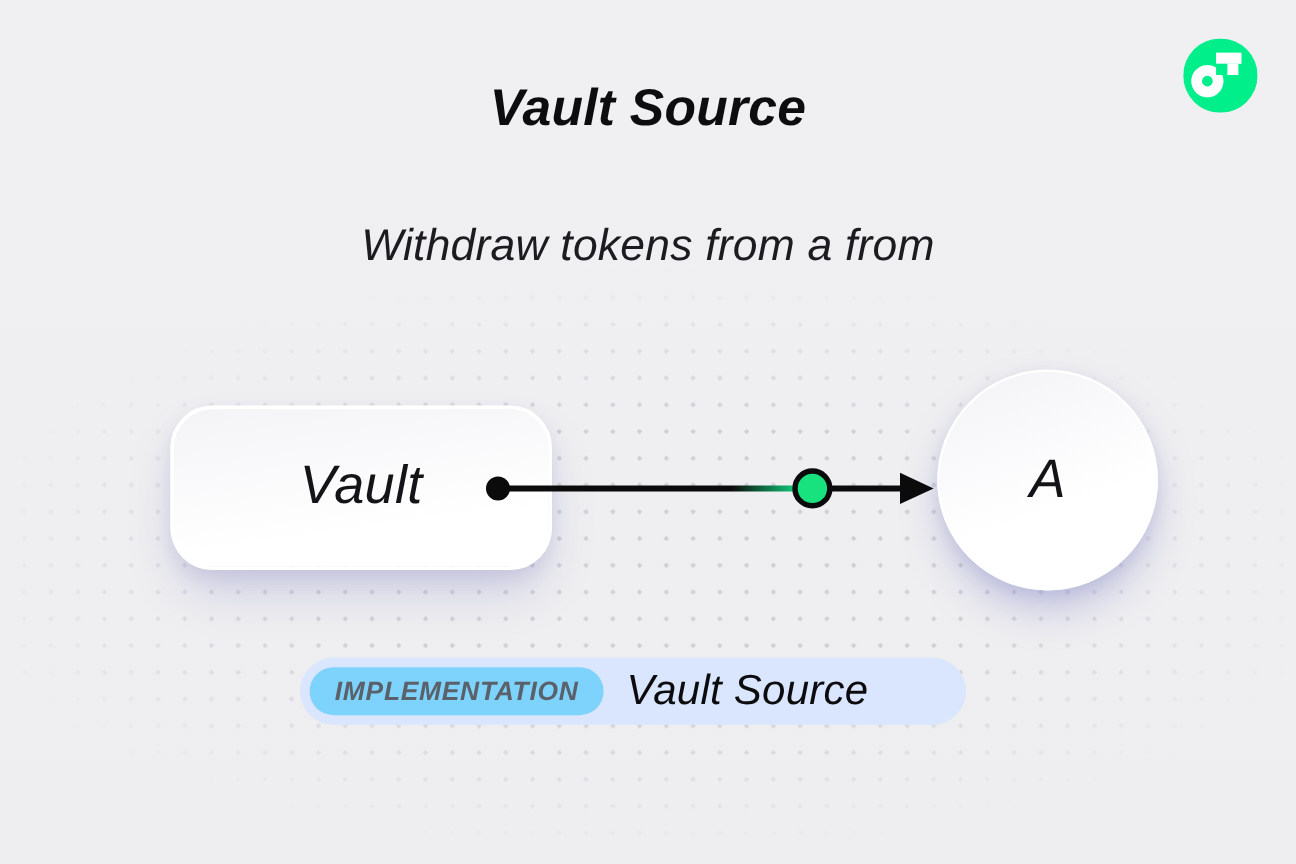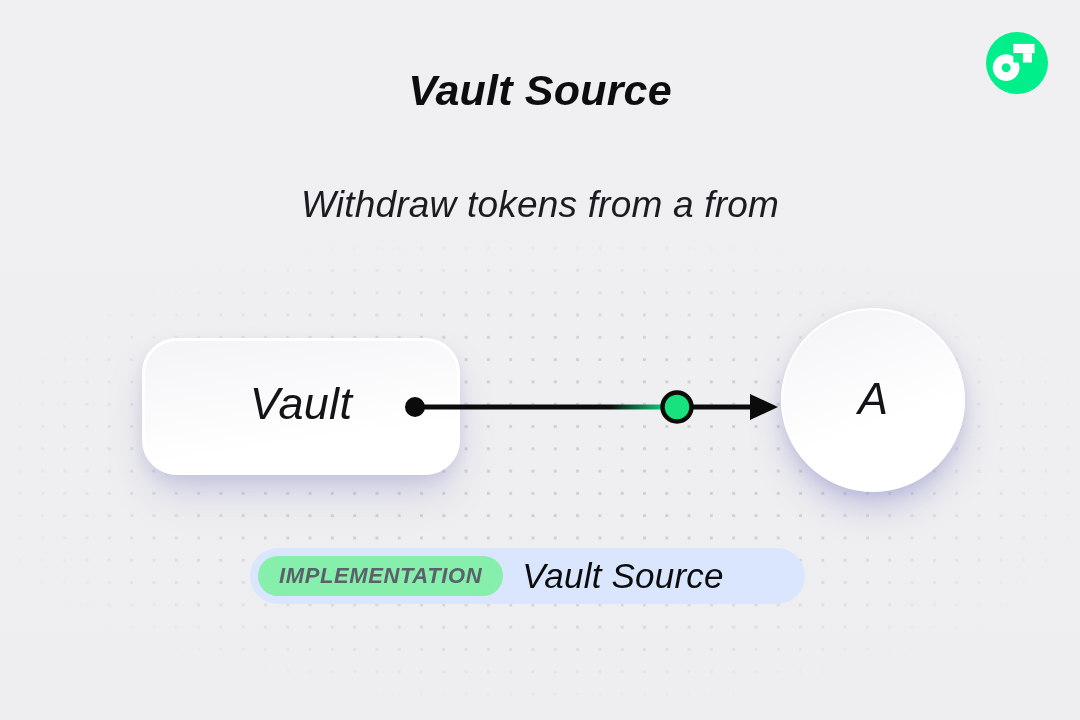--- a/index.html
+++ b/index.html
@@ -66,21 +66,21 @@
   .impl-badge{
     position:absolute;left:250px;top:548px;height:56px;width:555px;
     box-sizing:border-box;
     background:#d9e6fd;
     border-radius:28px;
     display:flex;align-items:center;
     padding-left:8px;
   }
   .impl-tag{
     height:40px;
-    background:#86efac;
+    background:#7dd3fc;
     border-radius:20px;
     display:flex;align-items:center;
     padding:0 21px;
     font-size:22px;font-weight:600;letter-spacing:.6px;color:#5a616b;
   }
   .impl-label{
     margin-left:19px;
     font-size:35px;font-weight:400;color:#0c0c0f;letter-spacing:.2px;
   }
 </style>

